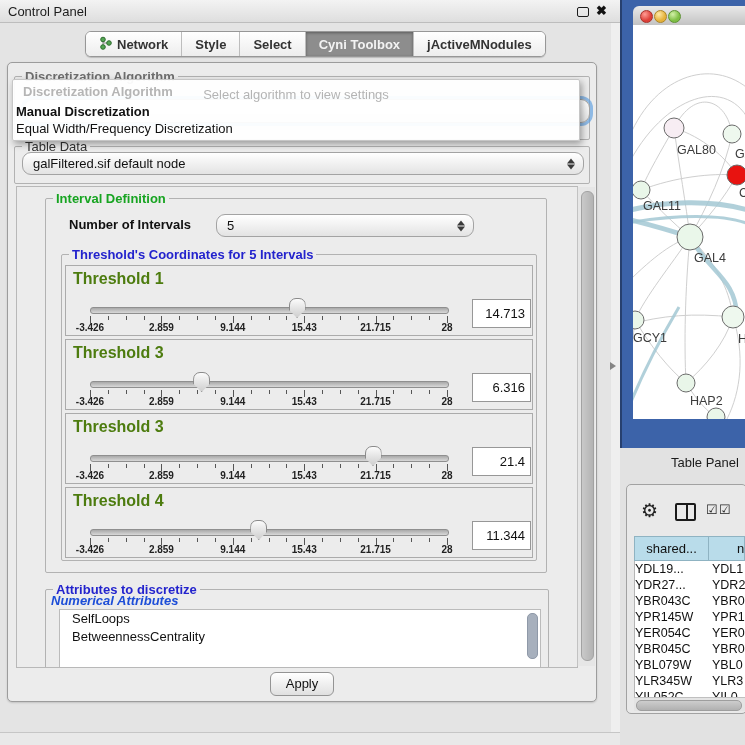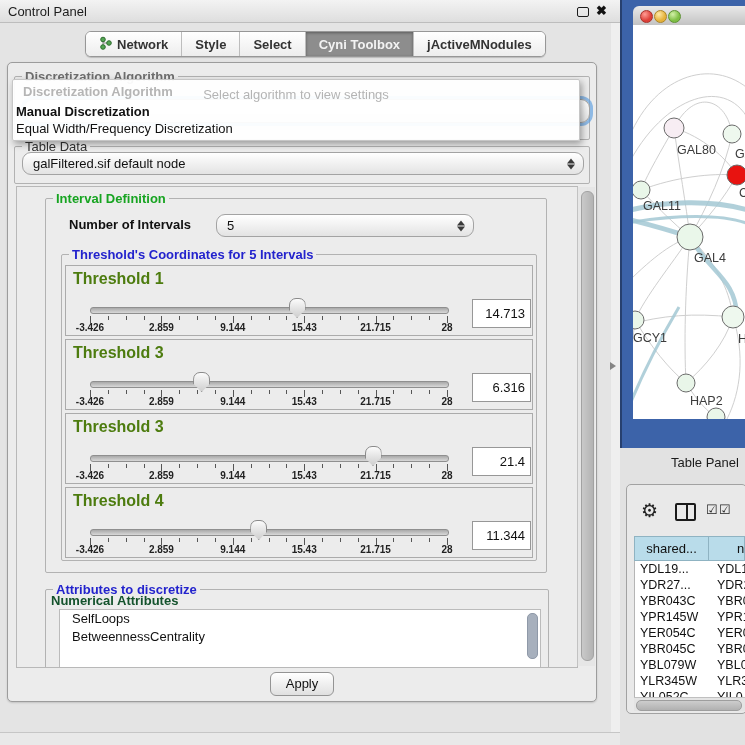--- a/index.html
+++ b/index.html
@@ -82,21 +82,21 @@
   .splitcols{position:absolute;left:675px;top:503px;width:17px;height:14px;border:2px solid #1a1a1a;border-radius:2px;}
   .splitcols i{position:absolute;left:50%;top:0;width:2px;height:100%;background:#1a1a1a;}
   .cbx{position:absolute;top:502px;font-size:13px;color:#222;}
   .tbl-header{position:absolute;left:634px;top:536px;width:111px;height:25px;display:flex;}
   .th-cell{background:#b9dcea;border:1px solid #8fb3c2;border-left:none;font-size:13px;color:#111;
     display:flex;align-items:center;justify-content:center;overflow:hidden;white-space:nowrap;}
   .th-cell:first-child{border-left:1px solid #8fb3c2;}
   .tbl-rows{position:absolute;left:634px;top:561px;width:111px;height:136px;background:#fff;overflow:hidden;
     border-left:1px solid #b5b5b5;}
   .tr-row{display:flex;height:16px;line-height:16px;font-size:12.5px;color:#111;white-space:nowrap;}
-  .tr-c1{width:73px;padding-left:5px;overflow:hidden;flex:none;}
+  .tr-c1{width:73px;overflow:hidden;flex:none;}
   .tr-c2{padding-left:4px;overflow:hidden;flex:1;}
   .hscroll{position:absolute;left:634px;top:697px;width:111px;height:13px;background:#e4e4e4;border-top:1px solid #c0c0c0;}
   .hthumb{position:absolute;left:2px;top:2px;width:104px;height:9px;background:linear-gradient(#cdcdcd,#b1b1b1);
     border:1px solid #9e9e9e;border-radius:5px;}
   svg text{font-family:"Liberation Sans",sans-serif;}
 </style>
 </head>
 <body>
 
 <div id="root">
@@ -309,21 +309,21 @@
           <div class="ticklab" style="left: 238.2px;">15.43</div>
           <div class="ticklab" style="left: 309.6px;">21.715</div>
           <div class="ticklab" style="left: 381px;">28</div>
           <div class="valbox">11.344</div>
         </div>
       </div>
 
     <div class="groupbox" style="left:28px;top:402px;width:502px;height:110px;">
       <span class="grouptitle t-blue">Attributes to discretize</span>
     </div>
-    <div class="abs" style="left:34px;top:406px;font-size:13px;font-weight:bold;color:#14532d;">Numerical Attributes</div>
+    <div class="abs" style="left:34px;top:406px;font-size:13px;font-weight:bold;color:#1d4ed8;font-style:italic;">Numerical Attributes</div>
     <div class="attr-list" style="left:42px;top:422px;" id="attr-list">
 
     <div class="attr-item">SelfLoops</div>
         <div class="attr-item">BetweennessCentrality</div>
         <div class="attr-sb"></div>
       </div>
   </div>
 
   <div class="abs vscroll">
     <div class="vthumb"></div>

